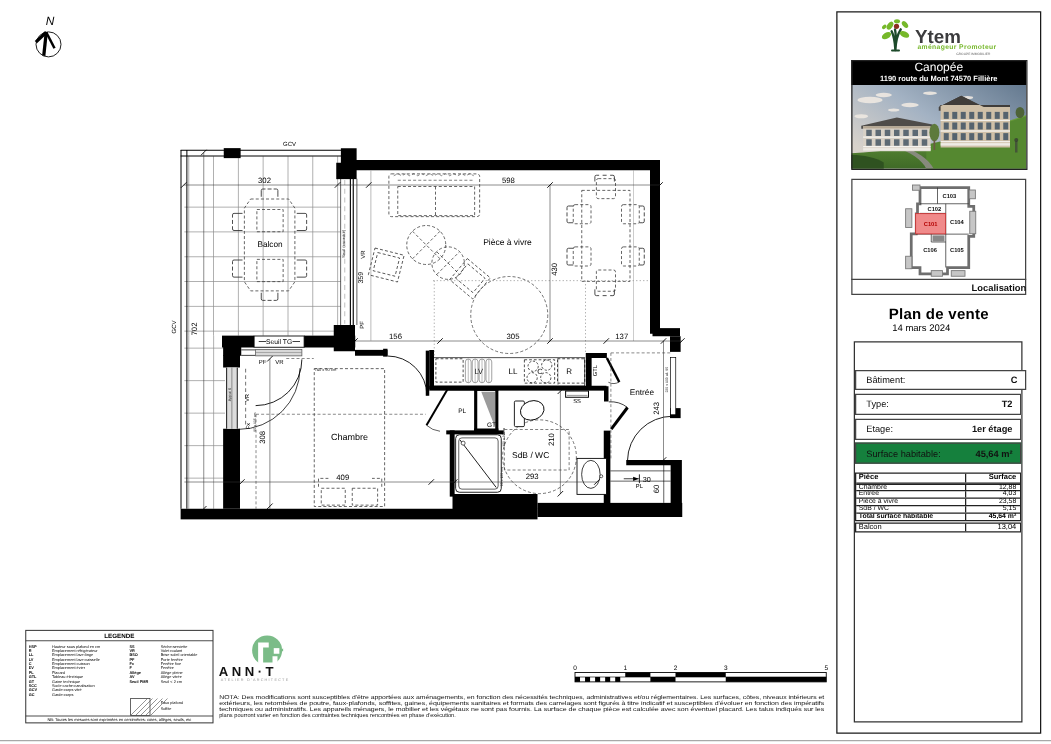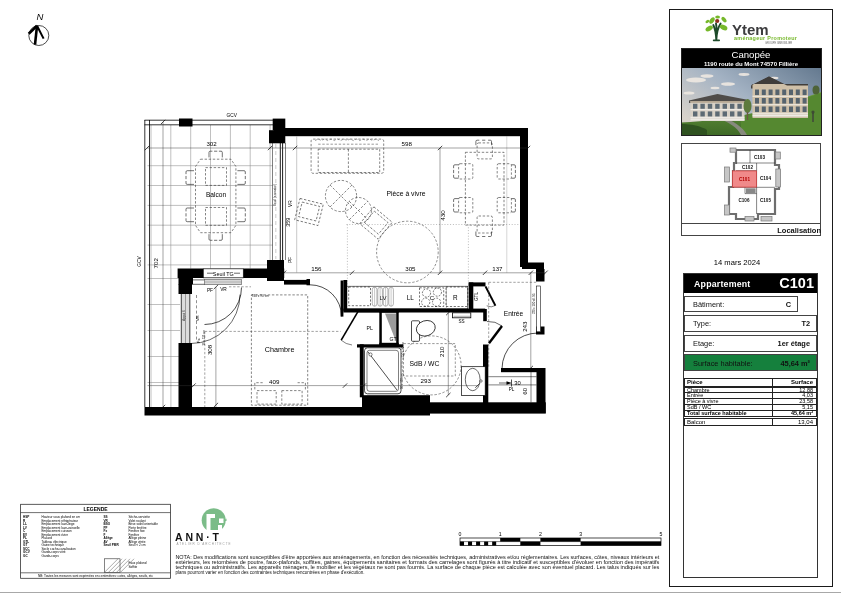--- a/index.html
+++ b/index.html
@@ -562,27 +562,24 @@
 <rect x="732.5" y="170.9" width="24" height="16.2" fill="#f08a8a" stroke="#c33" stroke-width="0.7"></rect>
 <text x="759.5" y="158.5" font-size="4.6" font-weight="bold" text-anchor="middle" fill="#111" font-family="Liberation Sans,sans-serif">C103</text>
 <text x="747.5" y="168.6" font-size="4.6" font-weight="bold" text-anchor="middle" fill="#111" font-family="Liberation Sans,sans-serif">C102</text>
 <text x="744.5" y="180.8" font-size="4.6" font-weight="bold" text-anchor="middle" fill="#b30000" font-family="Liberation Sans,sans-serif">C101</text>
 <text x="765.5" y="179.5" font-size="4.6" font-weight="bold" text-anchor="middle" fill="#111" font-family="Liberation Sans,sans-serif">C104</text>
 <text x="744" y="201.5" font-size="4.6" font-weight="bold" text-anchor="middle" fill="#111" font-family="Liberation Sans,sans-serif">C106</text>
 <text x="765.5" y="201.5" font-size="4.6" font-weight="bold" text-anchor="middle" fill="#111" font-family="Liberation Sans,sans-serif">C105</text>
 </g>
 </svg>
 <div class="abs" style="left:681px;top:222.5px;width:140px;height:13.5px;border-top:1px solid #444;text-align:right;font-size:7.5px;font-weight:bold;line-height:13px;color:#111">Localisation</div>
+<div class="abs" style="left:669px;top:244px;width:164px;text-align:center;font-size:12px;font-weight:bold;color:#000;letter-spacing:0.2px">Plan de vente</div>
 <div class="abs" style="left:669px;top:257.5px;width:136px;text-align:center;font-size:7.6px;color:#000">14 mars 2024</div>
 <div class="abs" style="left:683px;top:272.5px;width:135px;height:305px;border:1px solid #333"></div>
-<div class="abs" style="left:684px;top:273.5px;width:133px;height:19.5px;background:#000;color:#fff">
-      <span style="position:absolute;left:10px;top:5px;font-size:8.8px;font-weight:bold;letter-spacing:0.2px">Appartement</span>
-      <span style="position:absolute;right:3px;top:1px;font-size:14.5px;font-weight:bold">C101</span>
-    </div>
-<div class="abs" style="left:684px;top:295.5px;width:114px;height:16.5px;border:0.8px solid #444;background:#fff">
+<div class="abs" style="left:684px;top:295.5px;width:137px;height:16.5px;border:0.8px solid #444;background:#fff">
       <span style="position:absolute;left:8px;top:50%;transform:translateY(-50%);font-size:7.4px;color:#111">Bâtiment:</span>
       <span style="position:absolute;right:6px;top:50%;transform:translateY(-50%);font-size:7.4px;font-weight:bold;color:#111">C</span>
     </div>
 <div class="abs" style="left:684px;top:314.5px;width:133px;height:17px;border:0.8px solid #444;background:#fff">
       <span style="position:absolute;left:8px;top:50%;transform:translateY(-50%);font-size:7.4px;color:#111">Type:</span>
       <span style="position:absolute;right:6px;top:50%;transform:translateY(-50%);font-size:7.4px;font-weight:bold;color:#111">T2</span>
     </div>
 <div class="abs" style="left:684px;top:334.5px;width:133px;height:17px;border:0.8px solid #444;background:#fff">
       <span style="position:absolute;left:8px;top:50%;transform:translateY(-50%);font-size:7.4px;color:#111">Etage:</span>
       <span style="position:absolute;right:6px;top:50%;transform:translateY(-50%);font-size:7.4px;font-weight:bold;color:#111">1er étage</span>

